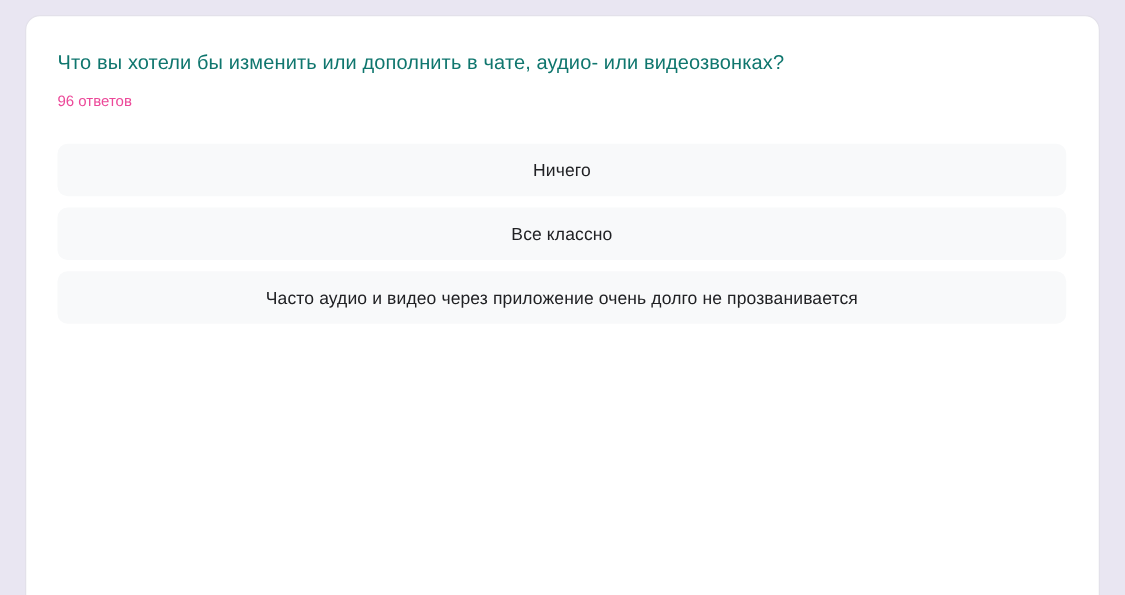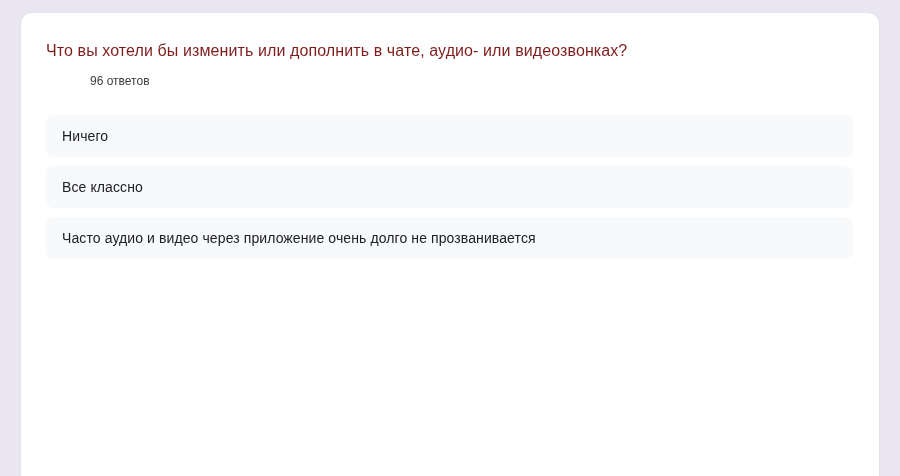--- a/index.html
+++ b/index.html
@@ -20,32 +20,32 @@
     height: 640px;
     background: #ffffff;
     border: 1px solid #e3e1ea;
     border-radius: 12px;
     padding: 27px 26px 0 25px;
   }
   .question-title {
     font-size: 16px;
     line-height: 22px;
     font-weight: 500;
-    color: #7f1d1d;
+    color: #0f766e;
     letter-spacing: 0.1px;
   }
   .response-count {
     margin-top: 11px;
     font-size: 12px;
     line-height: 16px;
-    color: #404040;
-    margin-left: 44px;
+    color: #ec4899;
   }
   .answers-list {
     margin-top: 26px;
+    text-align: center;
   }
   .answer {
     background: #f8f9fa;
     border-radius: 8px;
     padding: 10px 16px;
     margin-bottom: 9px;
     font-size: 14px;
     line-height: 22px;
     color: #202124;
     letter-spacing: 0.1px;

